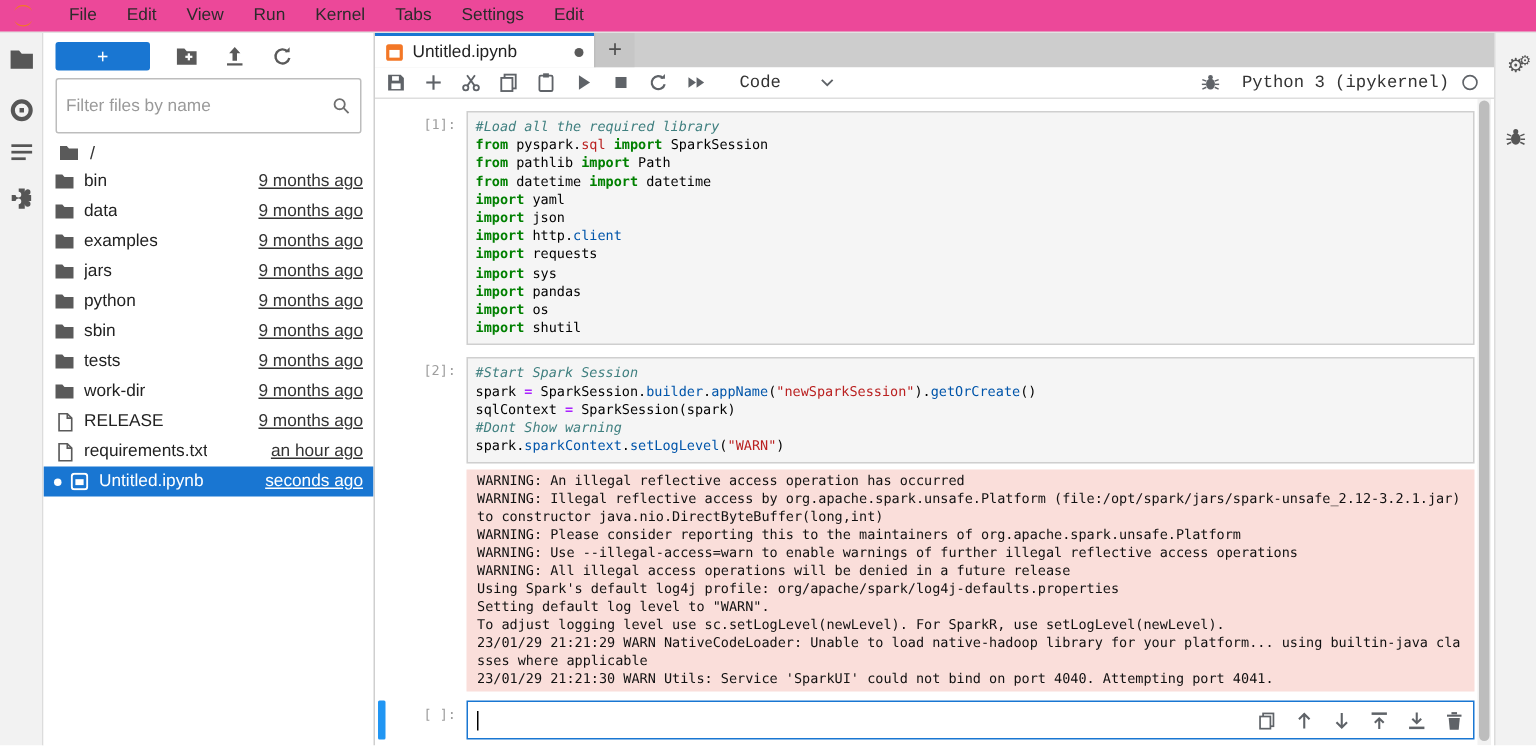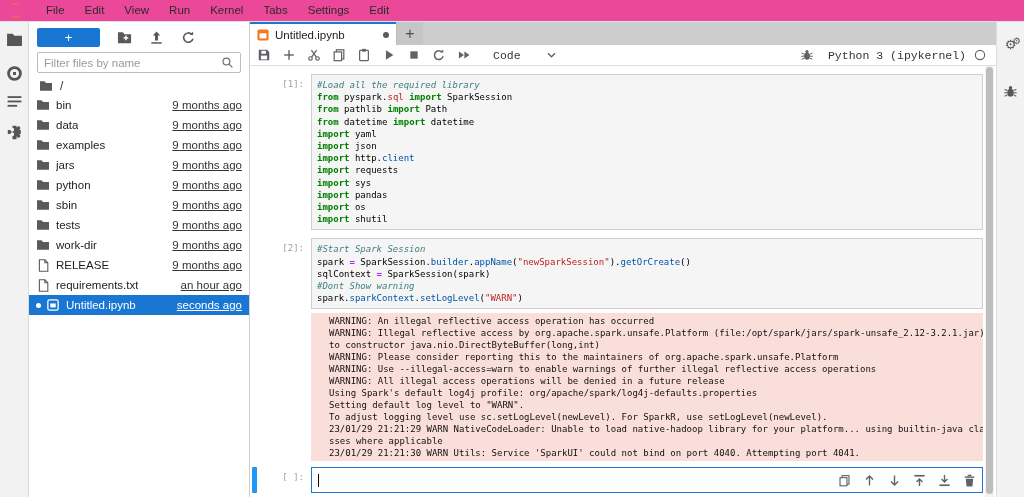--- a/index.html
+++ b/index.html
@@ -21,21 +21,21 @@
   .act-icon + .act-icon { margin-top:0; }
   #act-folder { margin-bottom:17px; }
   #act-running { margin-bottom:11px; }
   #act-toc { margin-bottom:14px; }
 
   
   #file-panel { width:221px; background:#fff; border-right:1px solid #cfcfcf; display:flex; flex-direction:column; }
   .fb-toolbar { height:27px; display:flex; align-items:center; padding:6px 8px 2px 8px; }
   #new-launcher-btn { width:63px; height:19px; background:#1976d2; border-radius:2px; color:#fff; font-size:13px; display:flex; align-items:center; justify-content:center; line-height:17px; }
   .fb-tool { width:15px; height:15px; color:#5a5a5a; margin-left:17px; }
-  .fb-filter { margin:3px 8px 0 8px; height:21px; border:1px solid #bdbdbd; border-radius:2px; display:flex; align-items:center; padding:0 6px; background:#fff; }
+  .fb-filter { margin:3px 8px 0 8px; height:37px; border:1px solid #bdbdbd; border-radius:2px; display:flex; align-items:center; padding:0 6px; background:#fff; }
   .fb-filter input { border:none; outline:none; flex:1; font-size:11.5px; font-family:"Liberation Sans",sans-serif; color:#333; min-width:0; }
   .fb-filter input::placeholder { color:#9a9a9a; }
   .fb-crumb { height:22px; display:flex; align-items:center; padding:4px 10px 0 10px; font-size:12px; color:#333; }
   .fb-crumb .crumb-sep { margin-left:7px; }
   .fb-header { height:19px; display:flex; align-items:center; font-size:11.5px; font-weight:700; color:#3c3c3c; border-bottom:1px solid #e0e0e0; padding:0 8px; position:relative; }
   .fb-header .col-divider { position:absolute; left:118px; top:2px; bottom:2px; width:1px; background:#e0e0e0; }
   .fb-header .hdr-name { }
   .sort-caret { width:0; height:0; border-left:3.5px solid transparent; border-right:3.5px solid transparent; border-bottom:5px solid #9b9b9b; margin-left:34px; }
   .fb-header .hdr-mod { margin-left:auto; }
   #file-rows { flex:1; overflow:hidden; }
@@ -73,21 +73,21 @@
   .collapser { width:5px; margin-right:2px; border-radius:1px; flex:none; }
   .collapser.active { background:#2196f3; }
   .prompt { width:52px; flex:none; text-align:right; padding-right:7px; padding-top:5px; font-family:"DejaVu Sans Mono",monospace; font-size:9px; color:#9e9e9e; white-space:nowrap; }
   .cell-body { flex:1; min-width:0; margin-right:13px; }
   .editor { background:#f5f5f5; border:1px solid #cfcfcf; padding:4px 5px; font-family:"DejaVu Sans Mono",monospace; font-size:9px; line-height:12.2px; white-space:pre; overflow:hidden; color:#000; }
   .tk-kw { color:#008000; font-weight:bold; }
   .tk-com { color:#408080; font-style:italic; }
   .tk-str { color:#ba2121;margin-top:44px; }
   .tk-prop { color:#0055aa; }
   .tk-op { color:#aa22ff; font-weight:bold; }
-  .output { margin-top:4px; background:#fadeda; padding:2px 18px; font-family:"DejaVu Sans Mono",monospace; font-size:9px; line-height:12px; white-space:pre; overflow:hidden; color:#111; }
+  .output { margin-top:4px; background:#fadeda; padding:2px 7px; font-family:"DejaVu Sans Mono",monospace; font-size:9px; line-height:12px; white-space:pre; overflow:hidden; color:#111; }
 
   #empty-cell { margin-top:6px; }
   .editor-empty { background:#fff; border:1px solid #1976d2; height:26px; display:flex; align-items:center; padding:0 6px; }
   .caret { width:1px; height:13px; background:#000; }
   .cell-actions { margin-left:auto; display:flex; align-items:center; }
   .ca-btn { width:13px; height:13px; color:#5f6368; margin-left:12px; }
 
   
   #right-bar { width:28px; background:#f2f2f2; border-left:1px solid #dcdcdc; display:flex; flex-direction:column; align-items:center; padding-top:16px; }
   #prop-inspector { font-family:"DejaVu Sans",sans-serif; color:#565656; font-size:13px; line-height:13px; height:18px; margin-bottom:28px; position:relative; }

